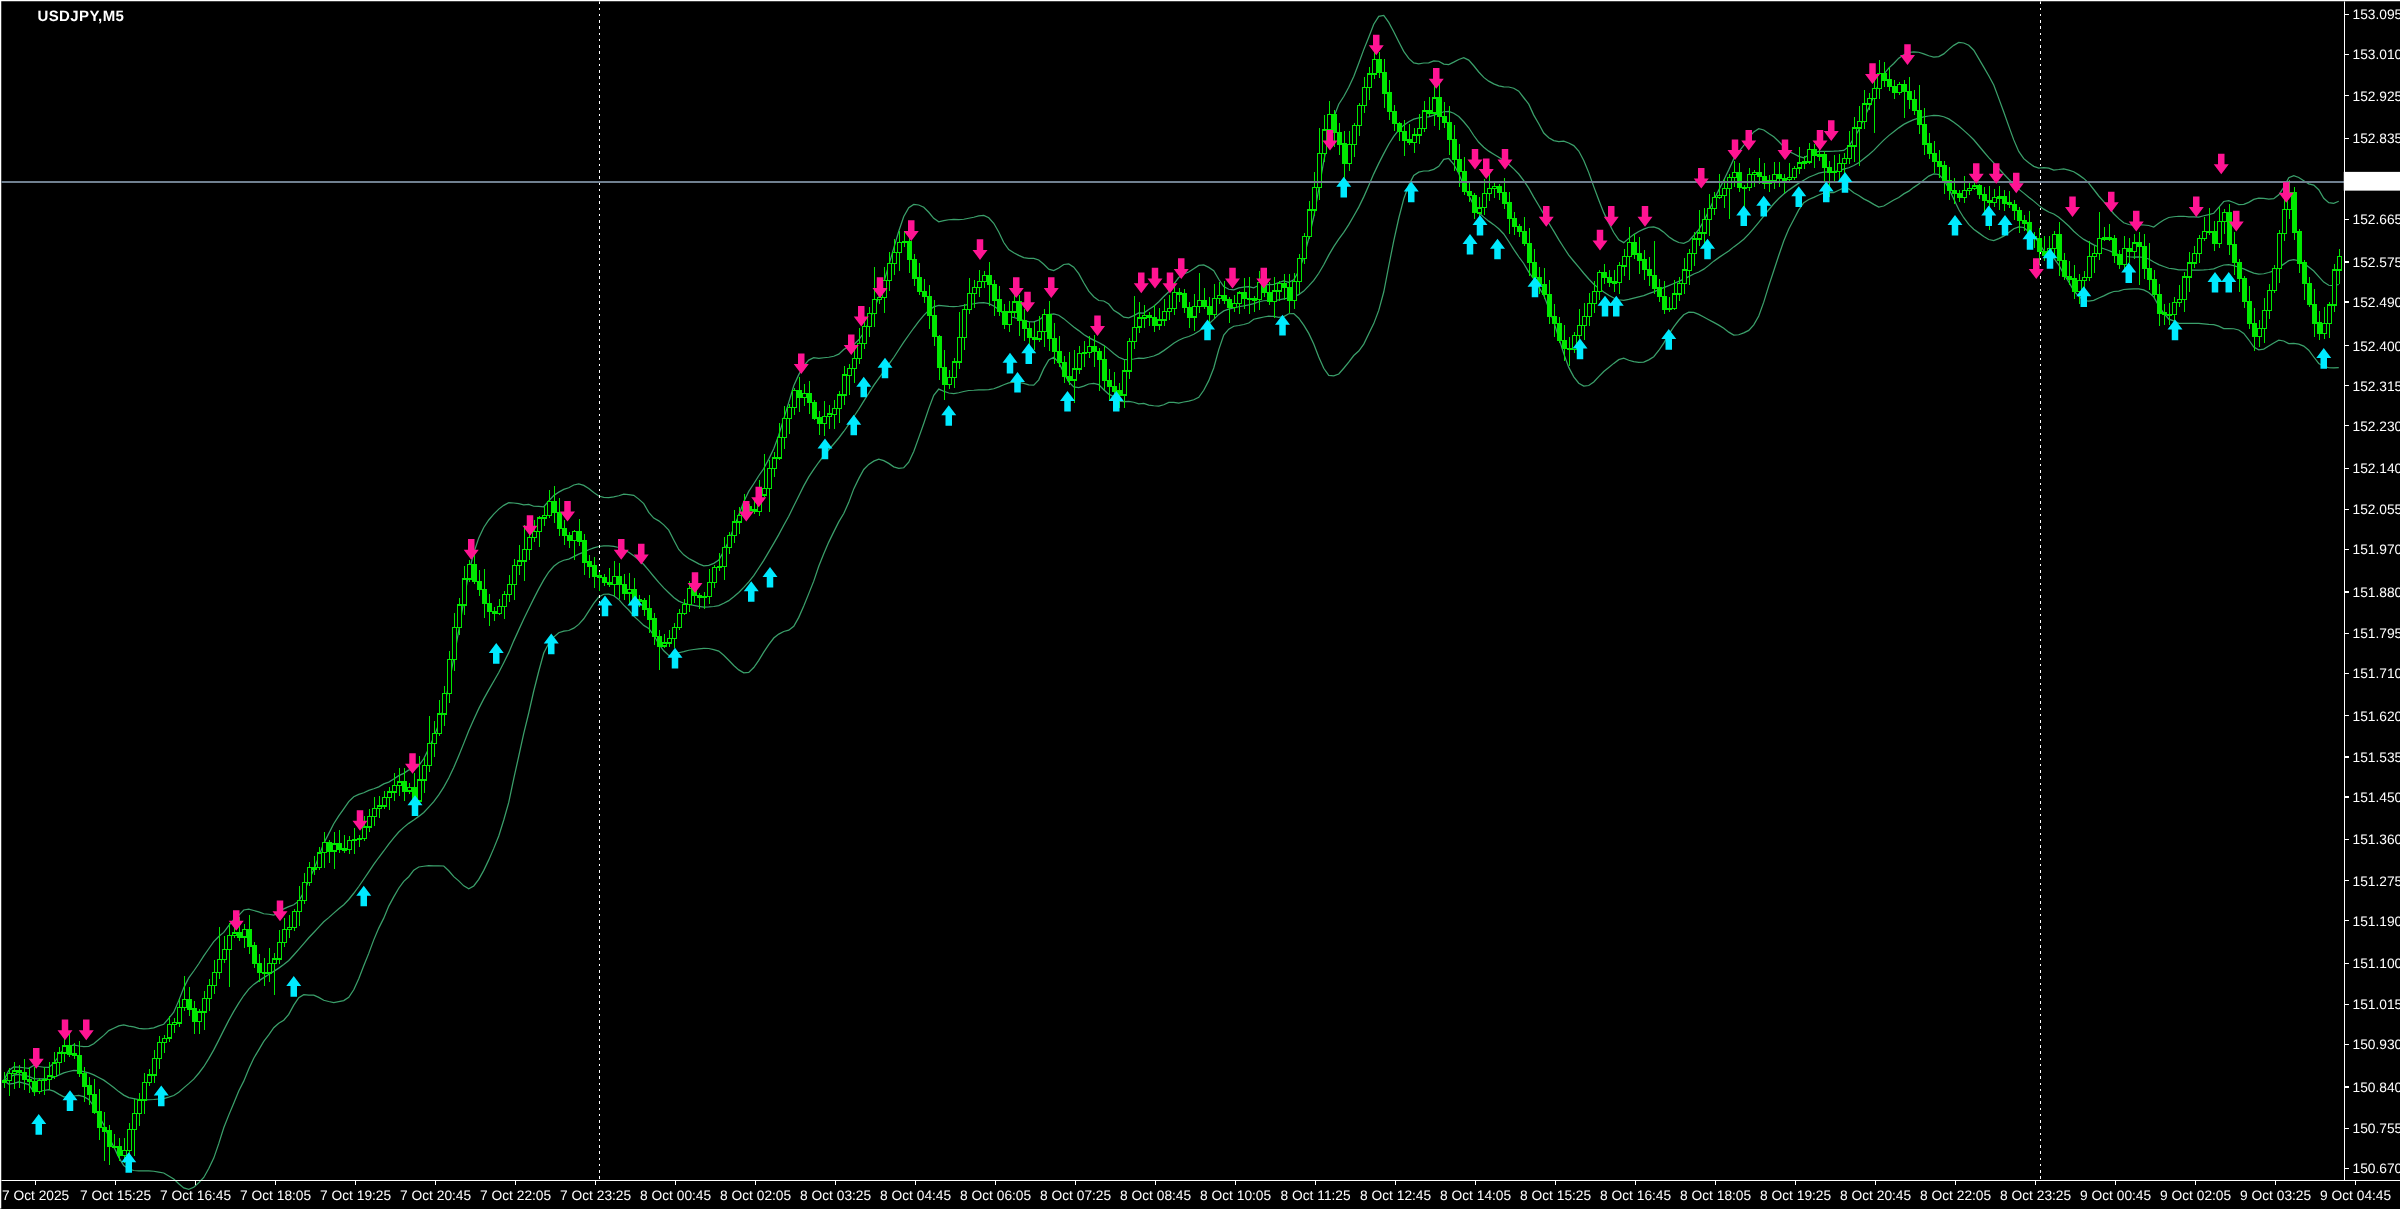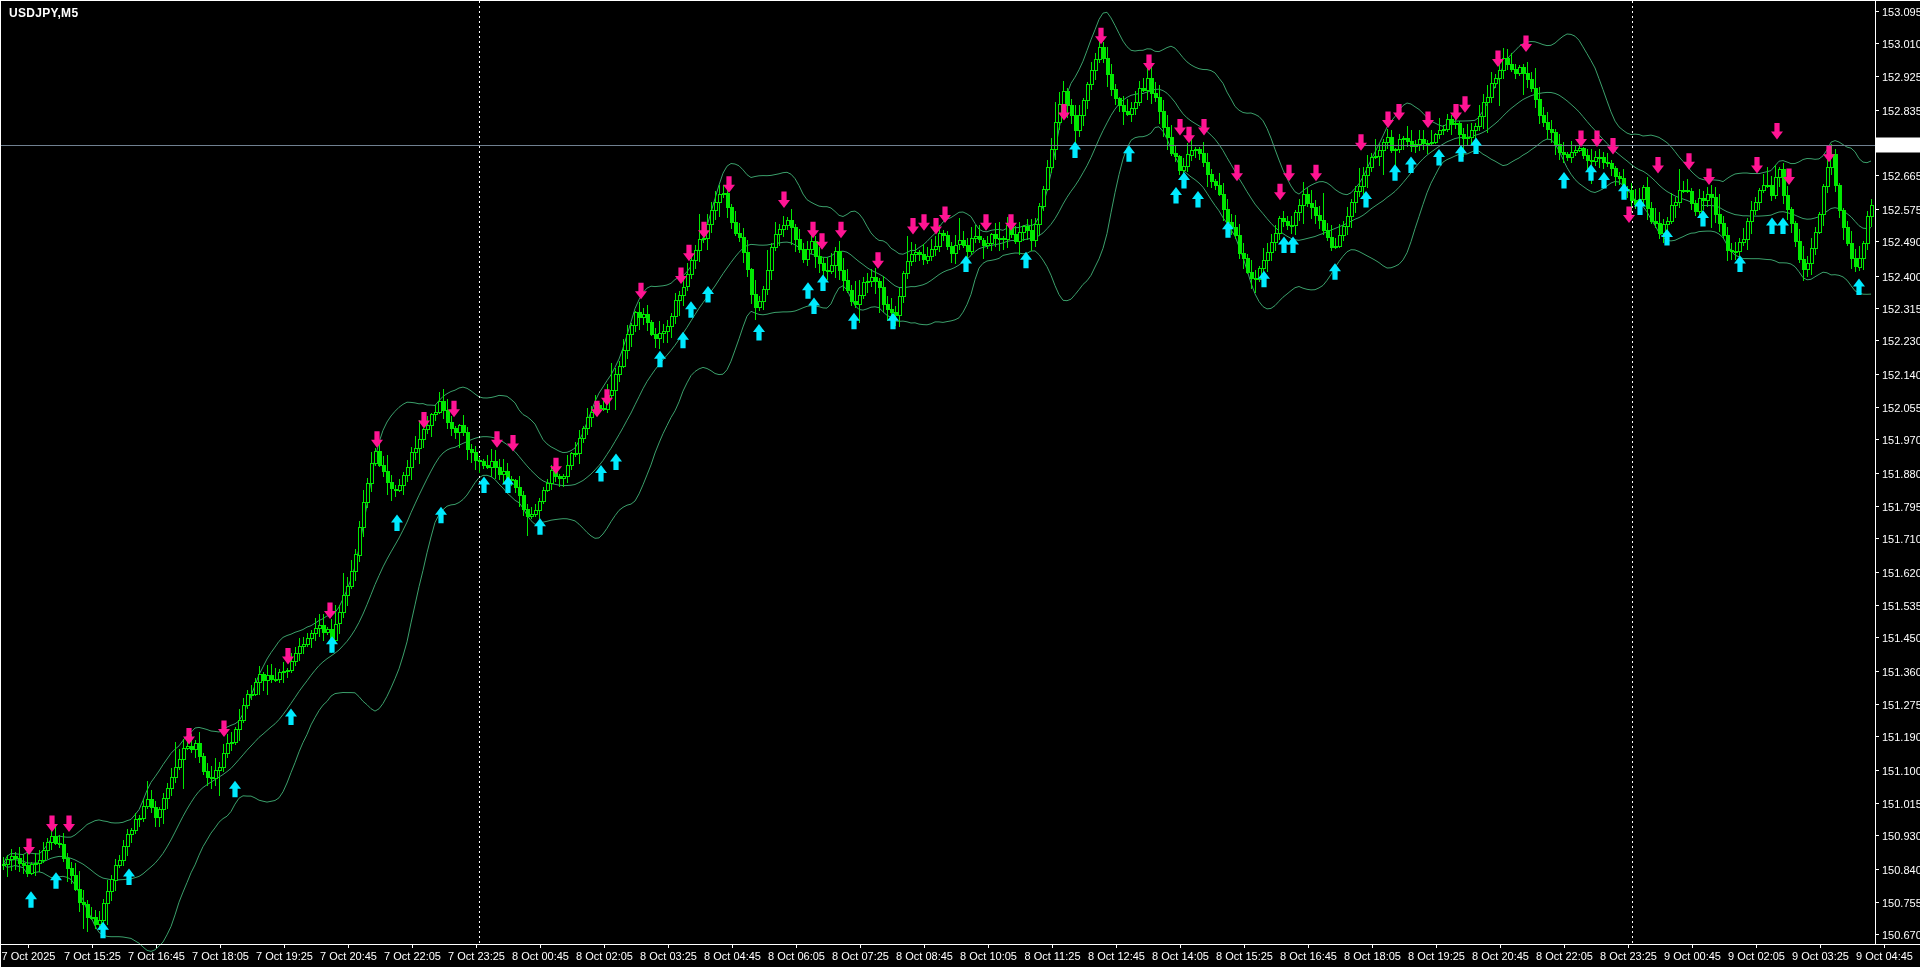--- a/index.html
+++ b/index.html
@@ -7,21 +7,21 @@
     position:relative;
     width:1920px;height:967px;
     background:#000;
     border-top:1px solid #fff;
     border-left:1px solid #fff;
     box-sizing:border-box;
     overflow:hidden;
     font-family:"Liberation Sans", sans-serif;
   }
   .symbol-title{
-    position:absolute;left:8px;top:5px;
+    position:absolute;left:29px;top:5px;
     color:#fff;font-size:12px;font-weight:bold;
     letter-spacing:0.3px;
     pointer-events:none;
   }
   svg text{
     font-family:"Liberation Sans", sans-serif;
     font-size:11px;
     fill:#fff;
   }
 </style>

